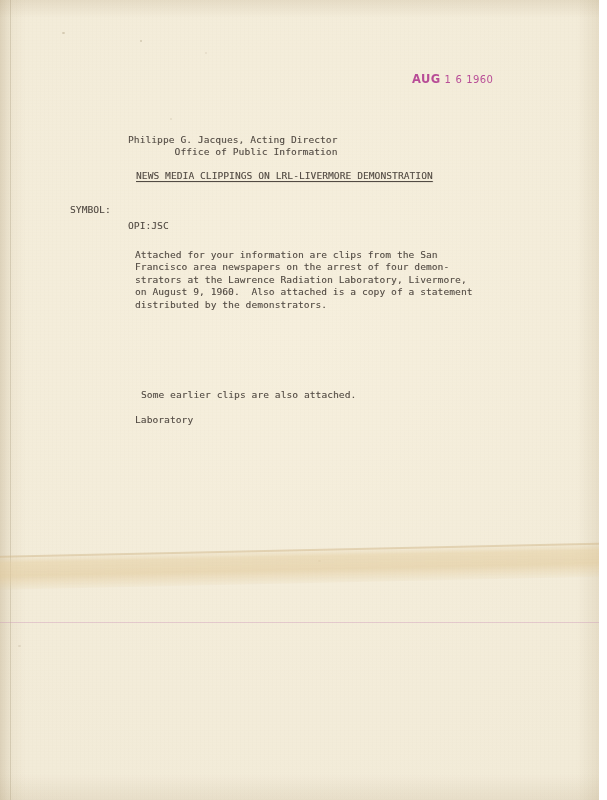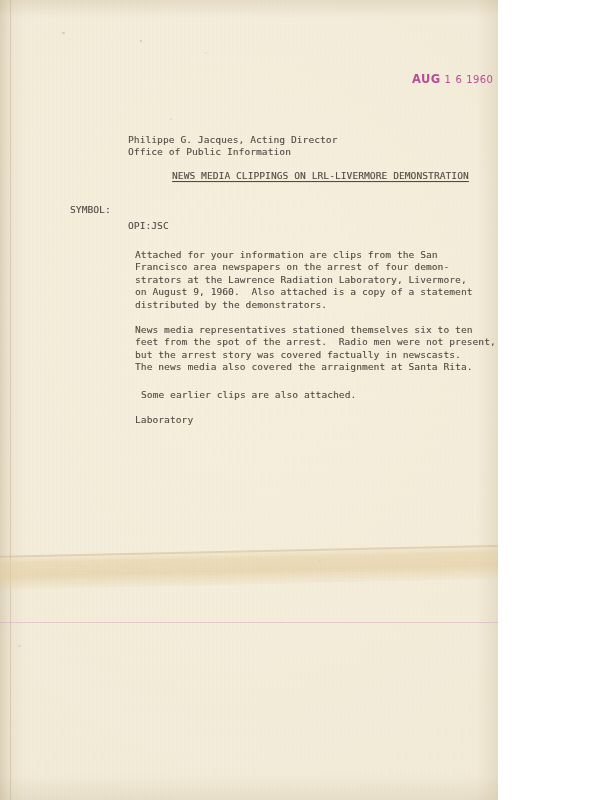--- a/index.html
+++ b/index.html
@@ -3,21 +3,21 @@
 <meta charset="utf-8">
 <style>
   html, body {
     margin: 0;
     padding: 0;
     background: #ffffff;
   }
 
   #page {
     position: relative;
-    width: 498px;
+    width: 599px;
     height: 800px;
     overflow: hidden;
     background: #5eead4;
     font-family: "DejaVu Sans Mono", "Liberation Mono", monospace;
   }
 
   
   .paper-base {
     position: absolute;
     inset: 0;
@@ -117,22 +117,22 @@
     font-weight: bold;
     letter-spacing: 0.4px;
     white-space: pre;
     opacity: 0.88;
   }
   .stamp .mon { font-size: 11.5px; }
   .stamp .d1, .stamp .d2 { font-weight: normal; font-size: 10px; }
   .stamp .yr { font-weight: normal; font-size: 10px; }
 
   .addressee { left: 128px; top: 94px; }
-  .sender    { left: 128px; top: 134px; }
-  .subject   { left: 136px; top: 170px; text-decoration: underline; text-underline-offset: 2px; margin-left: 36px; }
+  .sender    { left: 128px; top: 134px; text-align: right; }
+  .subject   { left: 136px; top: 170px; text-decoration: underline; text-underline-offset: 2px; }
   .symbol-label { left: 70px;  top: 204px; text-align: right; }
   .symbol-value { left: 128px; top: 220px; }
 
   .para-1 { left: 135px; top: 249px; }
   .para-2 { left: 135px; top: 324px; }
   .para-3 { left: 141px; top: 389px; }
   .attach { left: 135px; top: 414px; }
   .cc     { left: 135px; top: 439px; }
 
   .grain {
@@ -179,23 +179,19 @@
   <div class="typed subject">NEWS MEDIA CLIPPINGS ON LRL-LIVERMORE DEMONSTRATION</div>
 
   <div class="typed symbol-label">SYMBOL:</div>
   <div class="typed symbol-value">OPI:JSC</div>
 
   <div class="typed para-1">Attached for your information are clips from the San
 Francisco area newspapers on the arrest of four demon-
 strators at the Lawrence Radiation Laboratory, Livermore,
 on August 9, 1960.  Also attached is a copy of a statement
 distributed by the demonstrators.</div>
-  <div class="typed para-2">News media representatives stationed themselves six to ten
-feet from the spot of the arrest.  Radio men were not present,
-but the arrest story was covered factually in newscasts.
-The news media also covered the arraignment at Santa Rita.</div>
   <div class="typed para-3">Some earlier clips are also attached.</div>
 
   <div class="typed attach">Laboratory</div>
 
   <div class="grain"></div>
 
 </div>
 
 </body></html>

